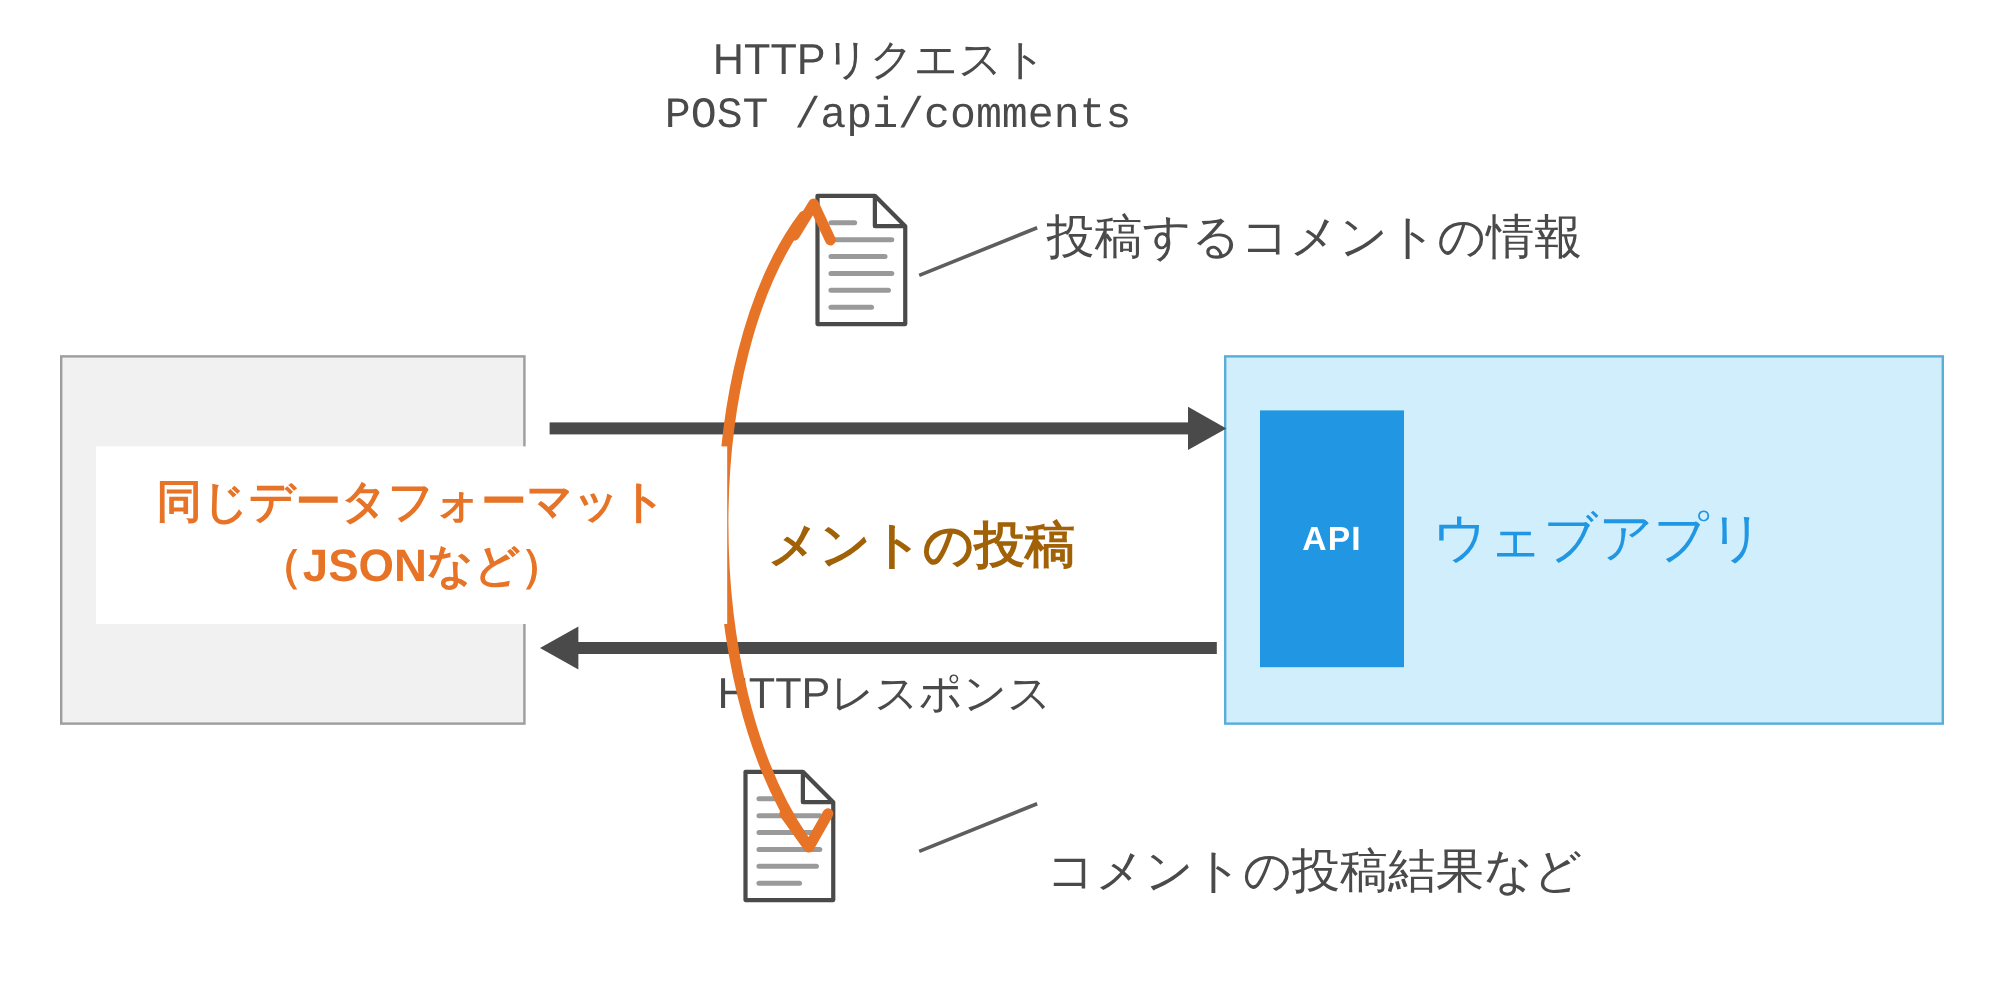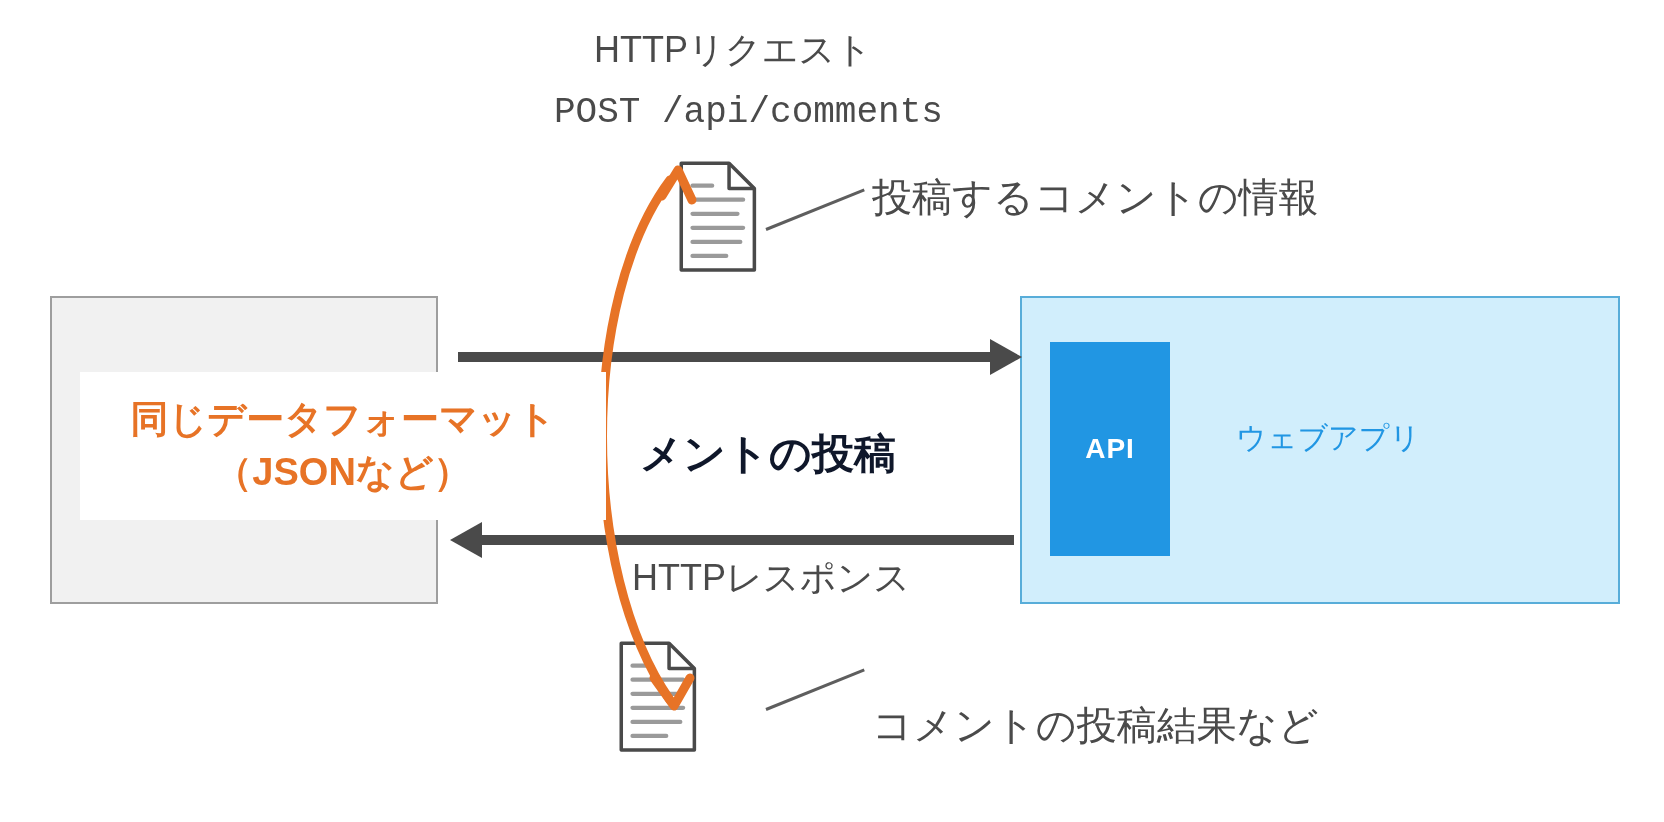--- a/index.html
+++ b/index.html
@@ -4,21 +4,21 @@
   <style>
     * { box-sizing: border-box; margin: 0; padding: 0; }
     body {
       width: 1664px;
       height: 822px;
       position: relative;
       font-family: -apple-system, "Helvetica Neue", Arial, sans-serif;
       color: #4a4a4a;
       background: #fff;
     }
-    .mono { font-family: Menlo, Consolas, "Courier New", monospace; margin-top: 16px; }
+    .mono { font-family: Menlo, Consolas, "Courier New", monospace; }
 
     
     .client-box {
       position: absolute;
       left: 50px;
       top: 296px;
       width: 388px;
       height: 308px;
       border: 2px solid #9e9e9e;
       background: #f1f1f1;
@@ -47,42 +47,41 @@
       letter-spacing: 1px;
       display: flex;
       align-items: center;
       justify-content: center;
     }
     .webapp-label {
       position: absolute;
       left: 172px;
       top: 120px;
       color: #2196e3;
-      font-size: 30px;
+      font-size: 45px;
       font-weight: 500;
-      margin-left: 42px;
     }
 
     
     .label {
       position: absolute;
       font-size: 32px;
       font-weight: 500;
     }
     .req-label1 { left: 594px; top: 14px;  font-size:36px;margin-top:12px; }
     .req-label2 { left: 554px; top: 76px; font-size:36px; }
     .middle-label {
       position: absolute;
       left: 640px;
       top: 426px;
       font-size: 42px;
       font-weight: 700;
-      color: #0f172a;
-    }
-    .resp-label { left: 632px; top: 554px; font-size:36px; }
+      color: #a16207;
+    }
+    .resp-label { left: 598px; top: 554px; font-size:36px; }
 
     
     .anno { position: absolute; font-size: 40px; font-weight:400; color:#4a4a4a; }
     .anno1 { left: 872px; top: 170px; }
     .anno2 { left: 872px; top: 650px; margin-top: 48px; }
     .leader {
       position: absolute;
       height: 0;
       border-top: 3px solid #5e5e5e;
       transform-origin: left center;

